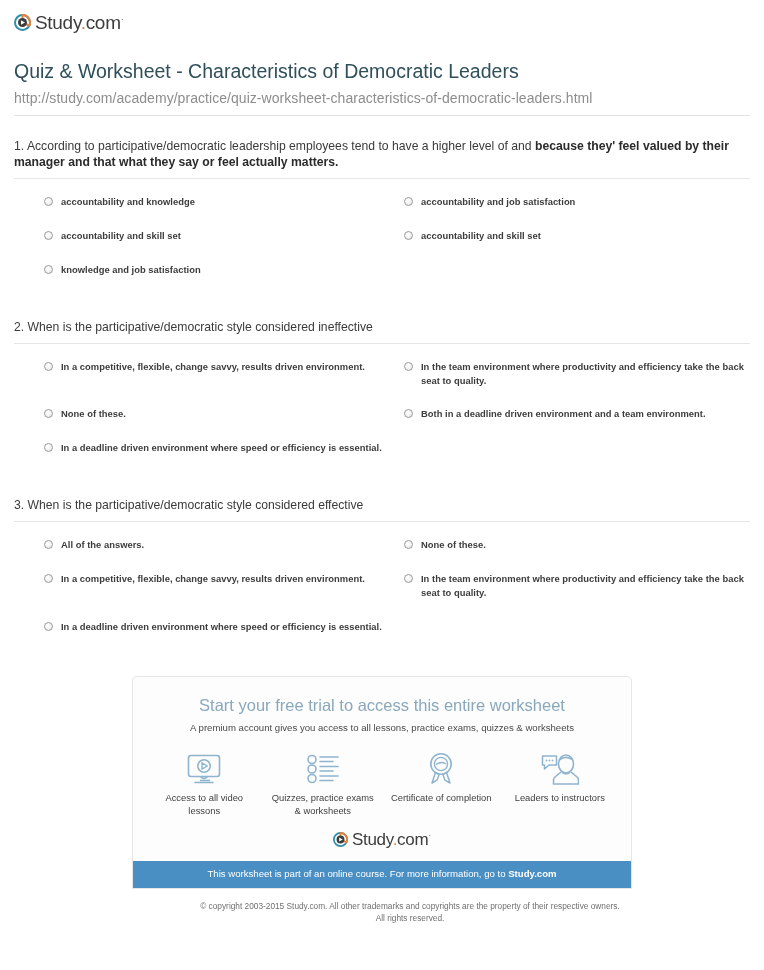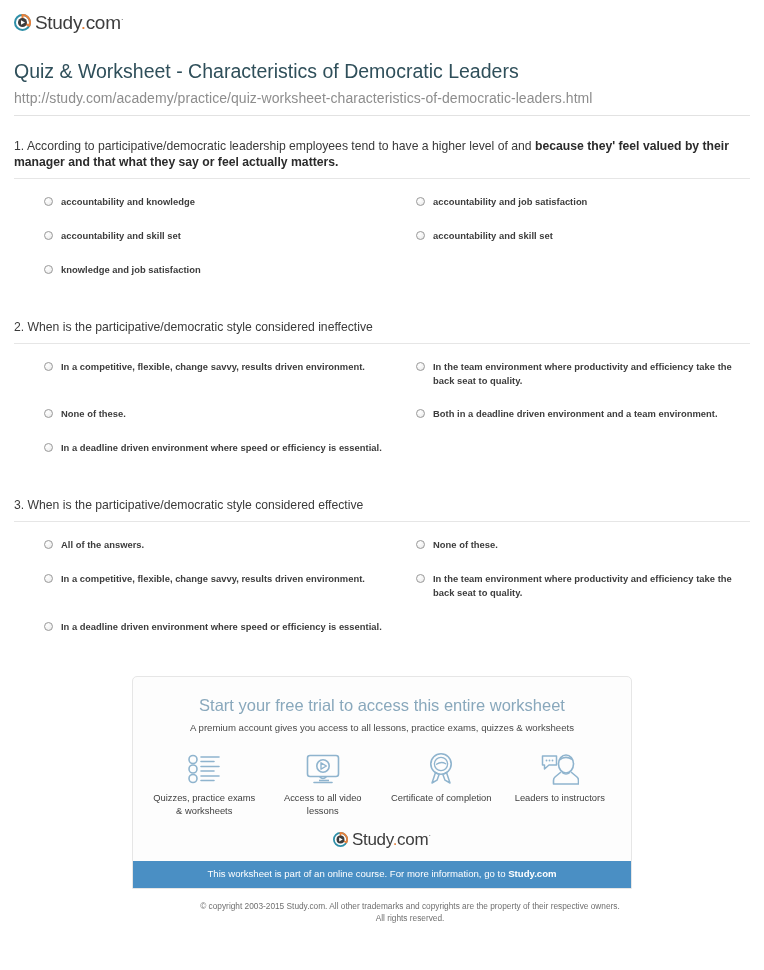--- a/index.html
+++ b/index.html
@@ -82,21 +82,20 @@
     padding-bottom: 8px;
     max-width: 740px;
   }
   .question-prompt .q-bold {
     font-weight: bold;
     color: #2b2b2b;
   }
   .options-grid {
     display: grid;
     grid-template-columns: 360px 1fr;
-    column-gap: 12px;
     padding: 16px 0 0 30px;
   }
   .option-row {
     display: flex;
     align-items: flex-start;
     gap: 8px;
     margin-bottom: 20px;
     min-height: 14px;
   }
   .radio-glyph {
@@ -313,47 +312,47 @@
 
 </div>
 
 <div class="promo-wrap">
   <div class="promo-card">
 
     <div class="promo-headline">Start your free trial to access this entire worksheet</div>
     <div class="promo-subhead">A premium account gives you access to all lessons, practice exams, quizzes &amp; worksheets</div>
 
     <div class="feature-row">
+
+      <div class="feature-item">
+        <div class="feature-icon">
+          <svg width="36" height="32" viewBox="0 0 36 32">
+            <rect x="2.5" y="2.5" width="31" height="21" rx="2.5" fill="none" stroke="#8fb4ce" stroke-width="1.6"></rect>
+            <circle cx="18" cy="13" r="6.2" fill="none" stroke="#8fb4ce" stroke-width="1.6"></circle>
+            <path d="M16 9.8 L21.4 13 L16 16.2 Z" fill="none" stroke="#8fb4ce" stroke-width="1.4" stroke-linejoin="round"></path>
+            <path d="M14.5 23.5 q3.5 4 7 0" fill="none" stroke="#8fb4ce" stroke-width="1.6"></path>
+            <path d="M9 29.5 h18" fill="none" stroke="#8fb4ce" stroke-width="1.6" stroke-linecap="round"></path>
+            <path d="M14 27.5 h10" fill="none" stroke="#8fb4ce" stroke-width="1.6"></path>
+          </svg>
+        </div>
+        <div class="feature-label">Access to all video lessons</div>
+      </div>
 
       <div class="feature-item">
         <div class="feature-icon">
           <svg width="34" height="30" viewBox="0 0 34 30">
             <circle cx="6" cy="5.5" r="4" fill="none" stroke="#8fb4ce" stroke-width="1.6"></circle>
             <circle cx="6" cy="15" r="4" fill="none" stroke="#8fb4ce" stroke-width="1.6"></circle>
             <circle cx="6" cy="24.5" r="4" fill="none" stroke="#8fb4ce" stroke-width="1.6"></circle>
             <path d="M14 3 h18 M14 7.5 h13" stroke="#8fb4ce" stroke-width="1.6" stroke-linecap="round"></path>
             <path d="M14 12.5 h18 M14 17 h13" stroke="#8fb4ce" stroke-width="1.6" stroke-linecap="round"></path>
             <path d="M14 22 h18 M14 26.5 h13" stroke="#8fb4ce" stroke-width="1.6" stroke-linecap="round"></path>
           </svg>
         </div>
         <div class="feature-label">Quizzes, practice exams &amp; worksheets</div>
-      </div>
-
-      <div class="feature-item">
-        <div class="feature-icon">
-          <svg width="36" height="32" viewBox="0 0 36 32">
-            <rect x="2.5" y="2.5" width="31" height="21" rx="2.5" fill="none" stroke="#8fb4ce" stroke-width="1.6"></rect>
-            <circle cx="18" cy="13" r="6.2" fill="none" stroke="#8fb4ce" stroke-width="1.6"></circle>
-            <path d="M16 9.8 L21.4 13 L16 16.2 Z" fill="none" stroke="#8fb4ce" stroke-width="1.4" stroke-linejoin="round"></path>
-            <path d="M14.5 23.5 q3.5 4 7 0" fill="none" stroke="#8fb4ce" stroke-width="1.6"></path>
-            <path d="M9 29.5 h18" fill="none" stroke="#8fb4ce" stroke-width="1.6" stroke-linecap="round"></path>
-            <path d="M14 27.5 h10" fill="none" stroke="#8fb4ce" stroke-width="1.6"></path>
-          </svg>
-        </div>
-        <div class="feature-label">Access to all video lessons</div>
       </div>
 
       <div class="feature-item">
         <div class="feature-icon">
           <svg width="32" height="33" viewBox="0 0 32 33">
             <circle cx="16" cy="12" r="10.2" fill="none" stroke="#8fb4ce" stroke-width="1.6"></circle>
             <circle cx="16" cy="12" r="6.6" fill="none" stroke="#8fb4ce" stroke-width="1.3"></circle>
             <path d="M11.5 12.2 q4.8 -3.2 9.2 -0.4" fill="none" stroke="#8fb4ce" stroke-width="1.3" stroke-linecap="round"></path>
             <path d="M10.5 20.5 L7 31 L12 28.2 L14.2 22.3 Z" fill="none" stroke="#8fb4ce" stroke-width="1.5" stroke-linejoin="round"></path>
             <path d="M21.5 20.5 L25 31 L20 28.2 L17.8 22.3 Z" fill="none" stroke="#8fb4ce" stroke-width="1.5" stroke-linejoin="round"></path>

